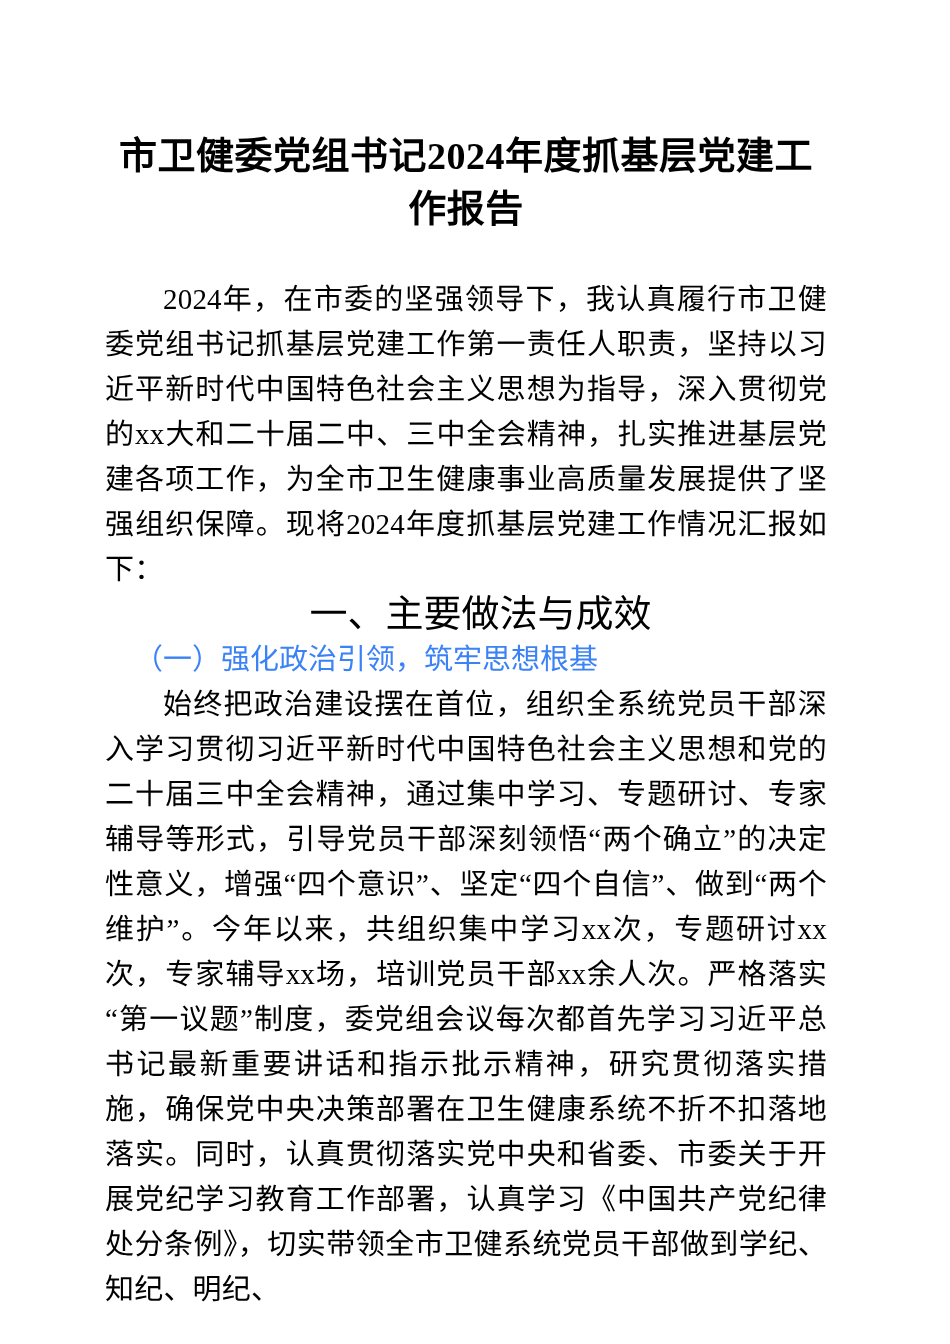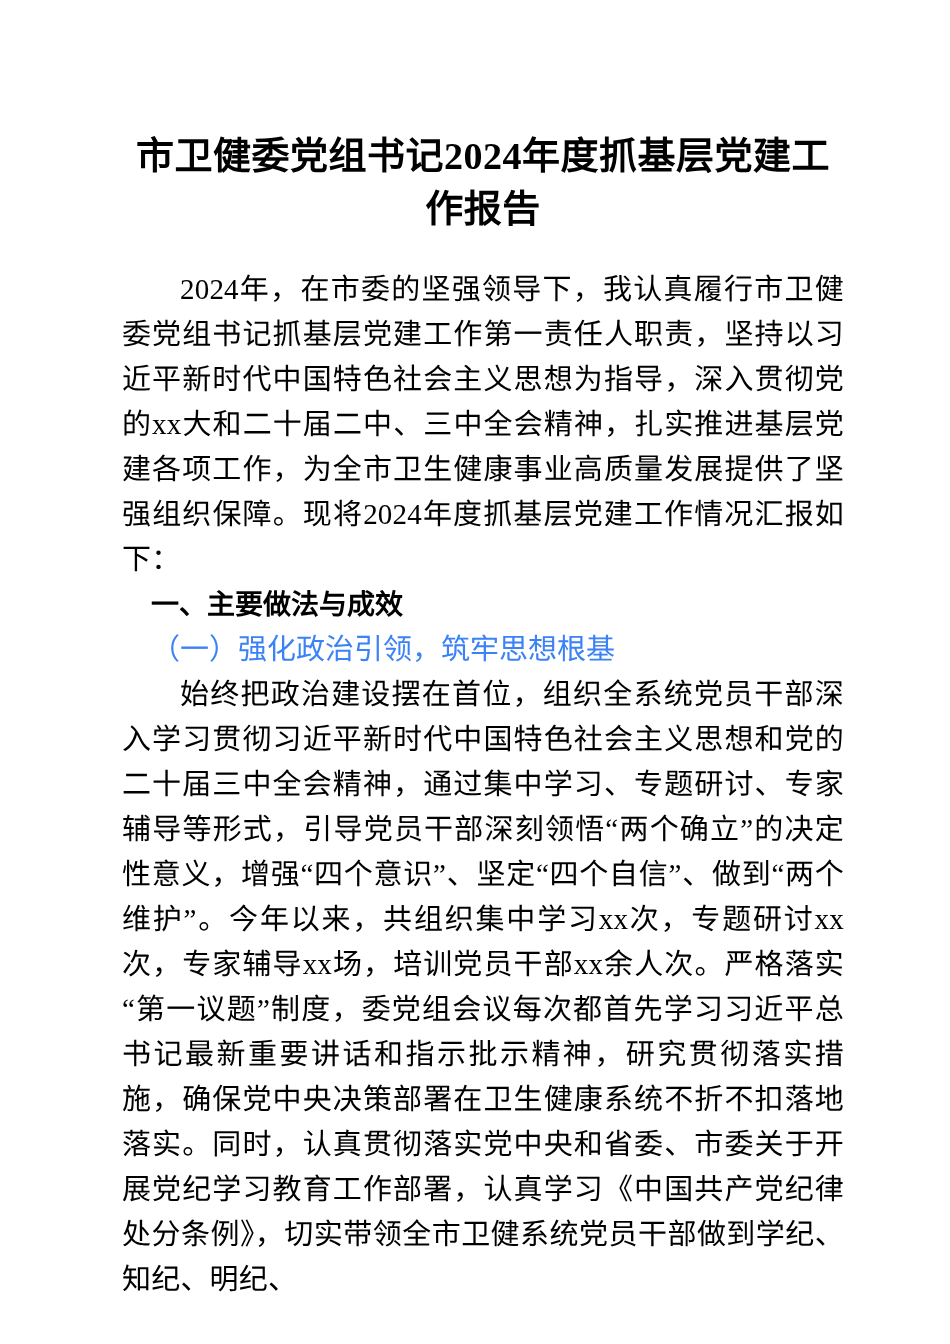--- a/index.html
+++ b/index.html
@@ -13,21 +13,21 @@
     position: relative;
     width: 950px;
     height: 1344px;
     background: #ffffff;
     overflow: hidden;
     box-sizing: border-box;
   }
 
   .content {
     position: absolute;
-    left: 122px;
+    left: 105px;
     top: 0;
     width: 722px;
   }
 
   
   .doc-title {
     font-family: "Liberation Serif", "DejaVu Serif", serif;
     font-weight: bold;
     font-size: 38px;
     line-height: 53px;
@@ -47,33 +47,34 @@
     color: #000000;
     margin: 0;
     text-align: justify;
     text-justify: inter-ideograph;
     text-indent: 58px;
     word-break: break-all;
     letter-spacing: 0.2px;
   }
 
   .para.first-body {
-    margin-top: 31px;
+    margin-top: 41px;
   }
 
   
   .h1-heading {
     font-family: "Liberation Sans", "DejaVu Sans", sans-serif;
-    font-weight: bold;
-    font-size: 28px;
+    font-weight: normal;
+    font-size: 38px;
     line-height: 45px;
     color: #000000;
     margin: 0;
     text-indent: 29px;
     word-break: break-all;
+    text-align: center;
   }
 
   
   .h2-heading {
     font-family: "Liberation Serif", "DejaVu Serif", serif;
     font-weight: normal;
     font-size: 29px;
     line-height: 45px;
     color: #3b82f6;
     margin: 0;

